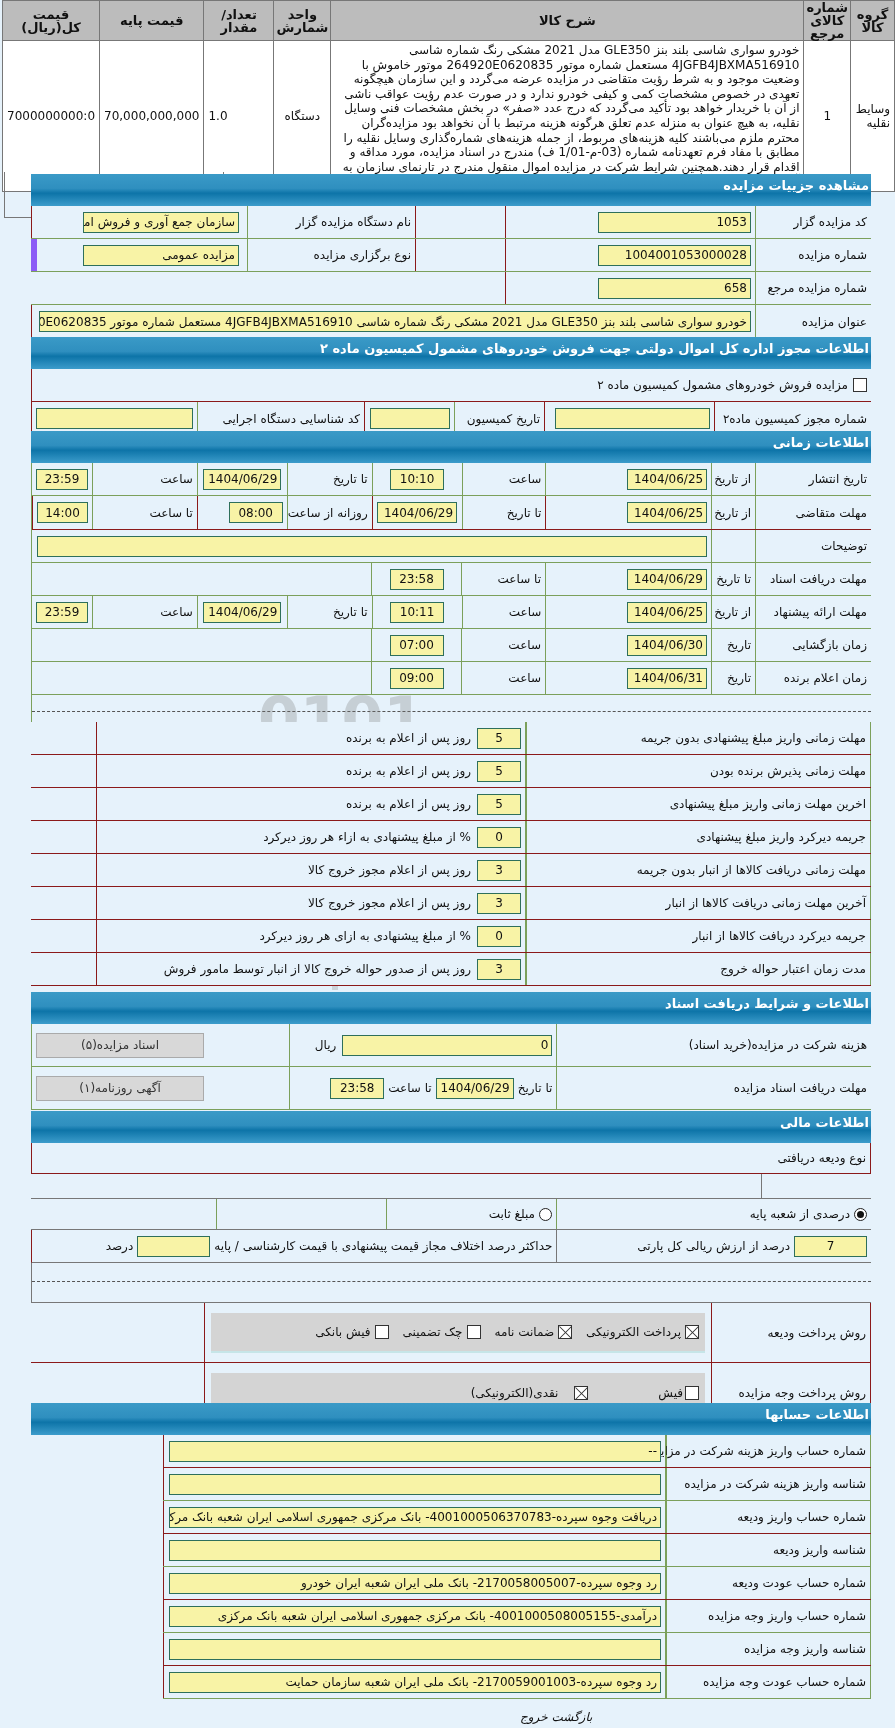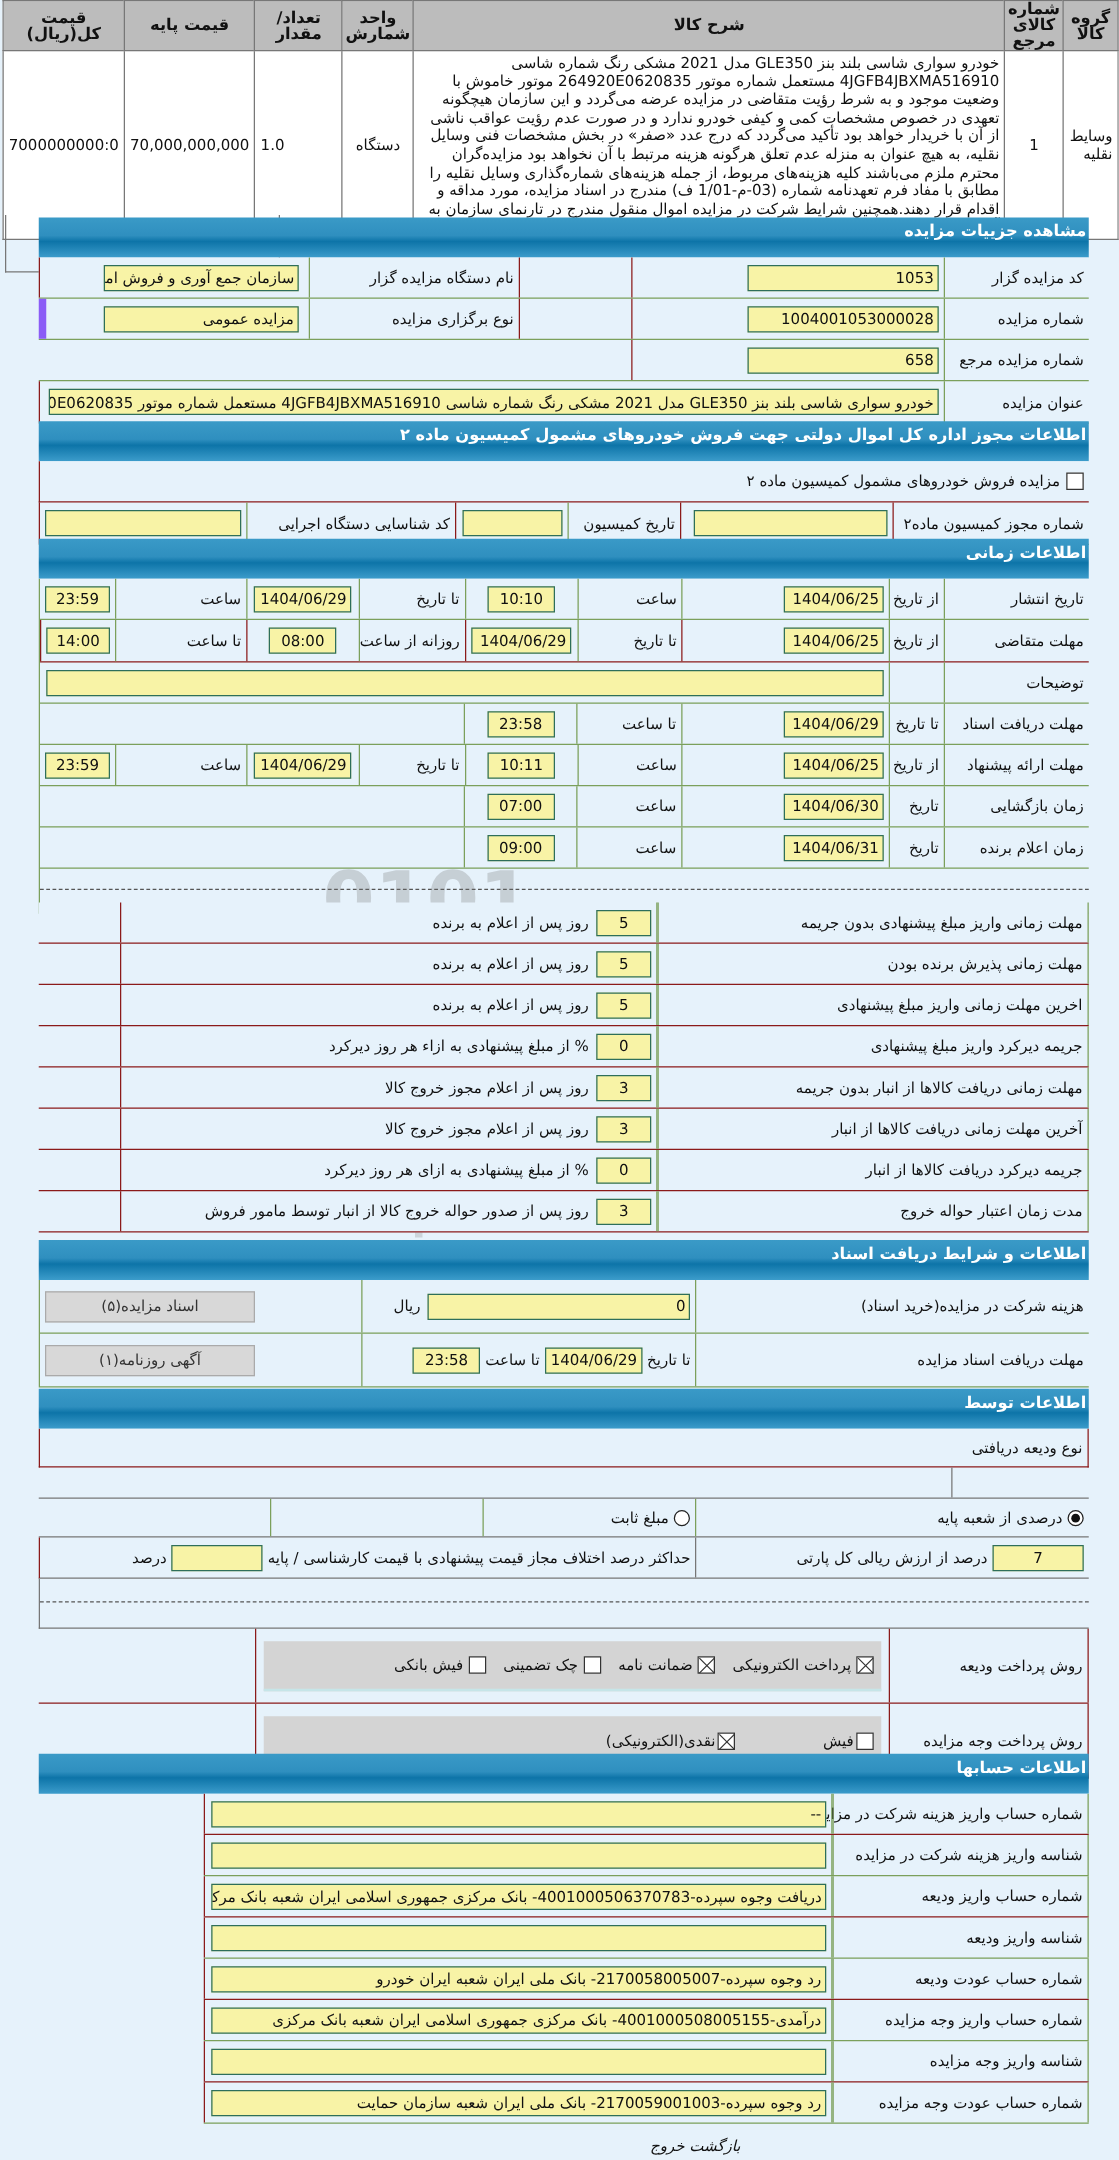--- a/index.html
+++ b/index.html
@@ -208,21 +208,21 @@
         </div>
       <div class="cell" style="width:84px">
           <span class="lbl">تا تاریخ</span>
         </div>
       <div class="cell red" style="width:90px;justify-content:center">
           <div class="inp" style="width:80px">1404/06/29</div>
         </div>
       <div class="cell" style="width:85px">
           <span class="lbl">روزانه از ساعت</span>
         </div>
-      <div class="cell red" style="width:90px;justify-content:center">
+      <div class="cell red" style="width:90px;">
           <div class="inp center" style="width:54px">08:00</div>
         </div>
       <div class="cell" style="width:105px">
           <span class="lbl">تا ساعت</span>
         </div>
       <div class="cell" style="width:60px;justify-content:center;border-left:1px solid #8b1a1a">
           <div class="inp center" style="width:54px">14:00</div>
         </div>
     </div>
 
@@ -441,21 +441,21 @@
         <div class="inp center" style="width:54px">23:58</div>
       </div>
       <div class="cell" style="width:257px;border-left:none;justify-content:flex-end;padding-left:4px">
           <div class="btn">آگهی روزنامه(۱)</div>
         </div>
     </div>
   </div>
 </div>
 
 <div class="wrap" style="top:1111px">
-  <div class="sec-head">اطلاعات توسط</div>
+  <div class="sec-head">اطلاعات مالی</div>
   <div class="panel">
     <div class="row" style="height:31px;border:1px solid #8b1a1a;border-top:none">
       <div class="cell" style="border-left:none">
           <span>نوع ودیعه دریافتی</span>
         </div>
     </div>
     <div class="row" style="height:25px;border-bottom:1px solid #777">
       <div class="cell" style="width:110px;border-left:1px solid #777"></div>
     </div>
     <div class="row" style="height:31px;border-bottom:1px solid #777">
@@ -511,21 +511,21 @@
     <div class="row" style="height:60px;border-bottom:none">
       <div class="cell red" style="width:160px;border-right:1px solid #8b1a1a">
           <span class="lbl">روش پرداخت وجه مزایده</span>
         </div>
       <div class="cell red" style="width:507px;padding:0 6px">
         <div style="background:#d4d4d4;height:40px;width:100%;display:flex;align-items:center;gap:70px;padding:0 6px" id="payment-methods">
             <span style="display: inline-flex; align-items: center; gap: 2px;">
               <span class="chk"></span>
               <span>فیش</span>
             </span>
-            <span style="display: inline-flex; align-items: flex-start; gap: 2px;">
+            <span style="display: inline-flex; align-items: flex-start; gap: 16px;">
               <span class="chk x"></span>
               <span>نقدی(الکترونیکی)</span>
             </span>
           </div>
       </div>
     </div>
   </div>
 </div>
 
 <div class="wrap" style="top:1403px">

